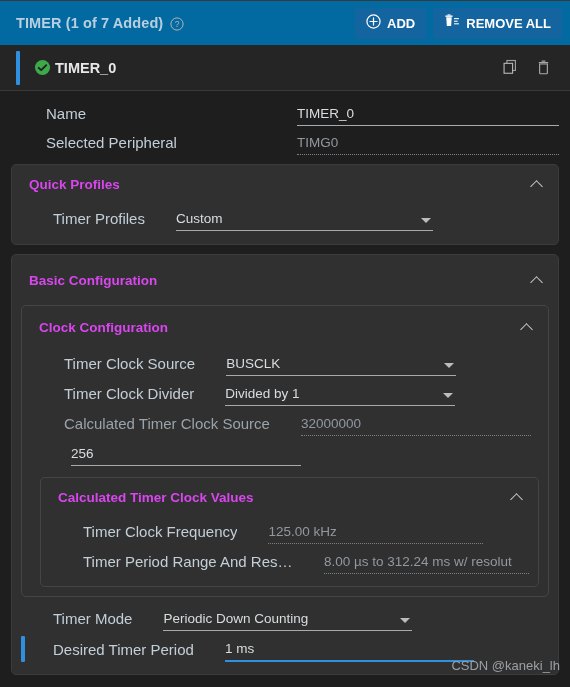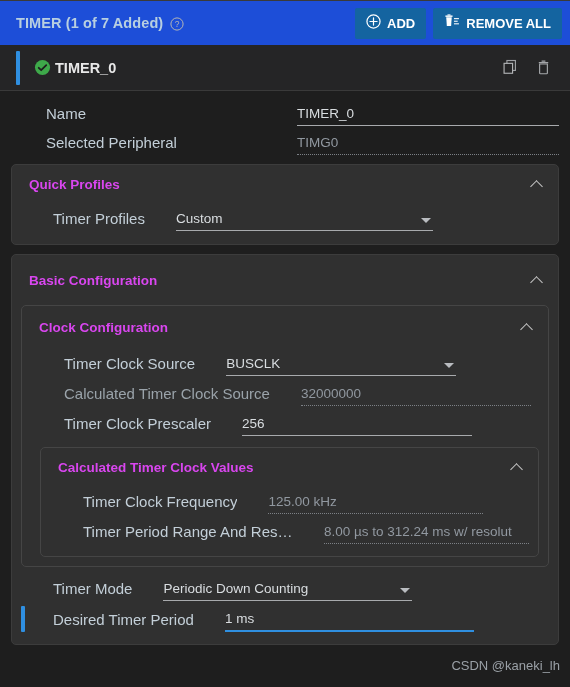--- a/index.html
+++ b/index.html
@@ -19,21 +19,21 @@
     background: #1e1e1e;
     color: #dcdcdc;
     display: flex;
     flex-direction: column;
   }
 
   
   .header {
     height: 45px;
     min-height: 45px;
-    background: #1d4ed8;
+    background: #0369a1;
     border-top: 1px solid #3a3a3a;
     display: flex;
     align-items: center;
     padding: 0 8px 0 16px;
     position: relative;
   }
   .header-title {
     font-size: 14.5px;
     font-weight: bold;
     color: #b8cfe0;
@@ -356,30 +356,36 @@
           <div class="panel-body" style="padding:0 9px 9px 9px">
 
             <div class="row p2-row">
               <span class="label">Timer Clock Source</span>
               <span class="field solid">
                 <span class="val">BUSCLK</span>
                 <span class="caret"></span>
               </span>
             </div>
 
+            <div class="row p2-row">
+              <span class="label">Timer Clock Divider</span>
+              <span class="field solid">
+                <span class="val">Divided by 1</span>
+                <span class="caret"></span>
+              </span>
+            </div>
 
             <div class="row p2-row">
               <span class="label dim">Calculated Timer Clock Source</span>
               <span class="field dotted">
                 <span class="val ro">32000000</span>
               </span>
             </div>
 
             <div class="row p2-row">
-              <span class="label">Timer Clock Prescaler</span>
               <span class="field solid">
                 <span class="val">256</span>
               </span>
             </div>
 
             <div class="panel outline p3" style="margin:9px 0 0 9px">
               <div class="panel-head" style="height:38px">
                 <span class="panel-title">Calculated Timer Clock Values</span>
                 <span class="chev"></span>
               </div>

